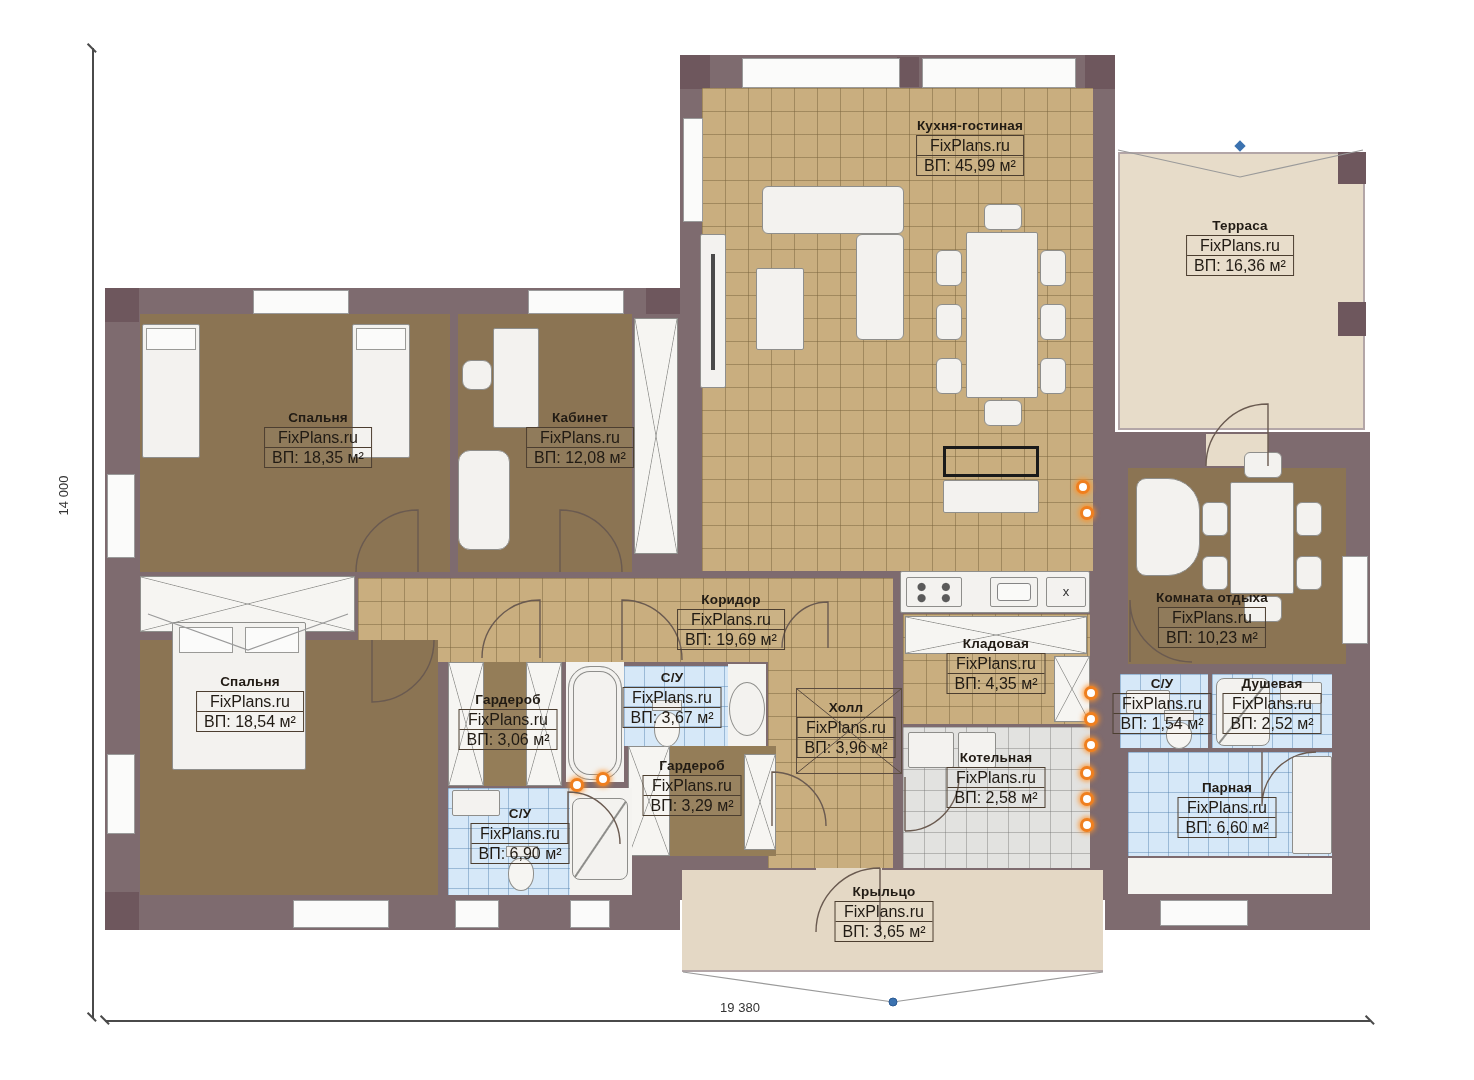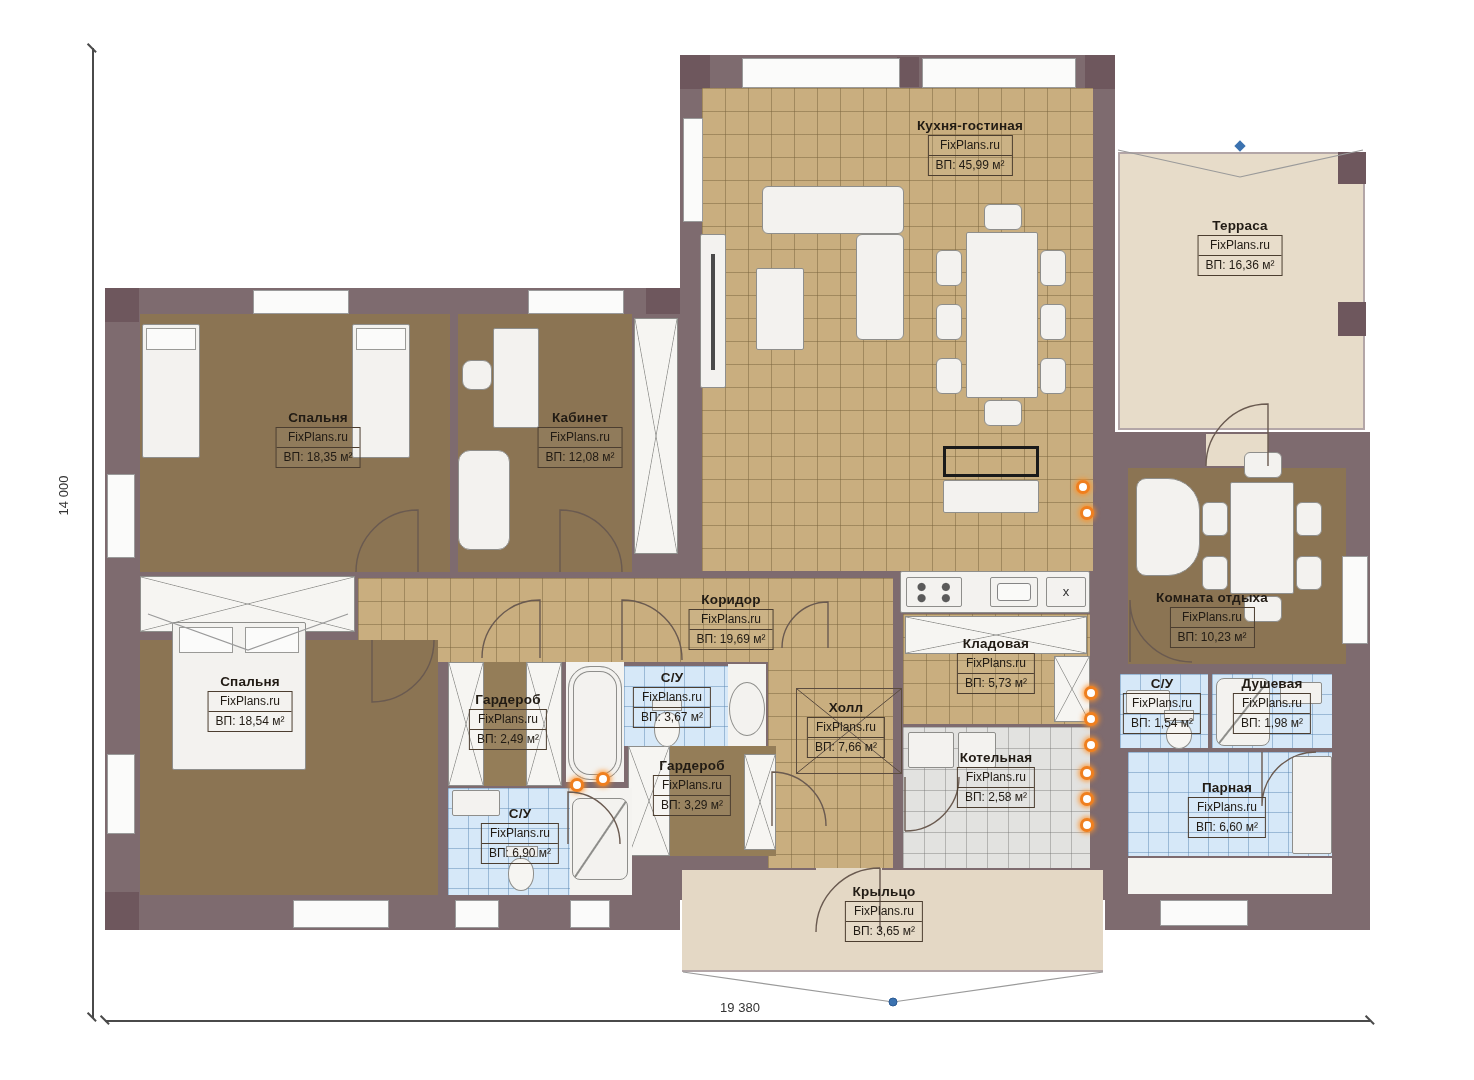--- a/index.html
+++ b/index.html
@@ -45,21 +45,21 @@
   .inner{position:absolute;left:6px;top:5px;right:6px;bottom:5px;border:1px solid #858585;border-radius:3px;background:#fafaf8;}
   .stove{background-image:radial-gradient(circle at 27% 32%,#5a5a5a 3.5px,transparent 4.6px),
                           radial-gradient(circle at 72% 32%,#5a5a5a 3.5px,transparent 4.6px),
                           radial-gradient(circle at 27% 72%,#5a5a5a 3.5px,transparent 4.6px),
                           radial-gradient(circle at 72% 72%,#5a5a5a 3.5px,transparent 4.6px);}
   .socket{position:absolute;width:14px;height:14px;border-radius:50%;background:#fff;
           border:3.5px solid #ef7f1f;box-shadow:0 0 5px 1.5px rgba(255,145,40,.85);}
   .rlabel{position:absolute;transform:translateX(-50%);text-align:center;z-index:40;color:#211b14;}
   .rtitle{font-weight:bold;font-size:13.5px;white-space:nowrap;letter-spacing:.2px;}
   .rbox{margin-top:2px;border:1px solid #4c3e30;display:inline-block;background:rgba(255,255,255,.05);}
-  .rrow{font-size:12px;line-height:17px;padding:1px 7px;white-space:nowrap;border-top:1px solid #4c3e30;}
+  .rrow{font-size:16px;line-height:17px;padding:1px 7px;white-space:nowrap;border-top:1px solid #4c3e30;}
   .rrow:first-child{border-top:none;}
   .dimline{position:absolute;background:#4a4a4a;}
   .dimtick{position:absolute;width:12px;height:1.5px;background:#4a4a4a;transform:rotate(45deg);}
   .dimtext{position:absolute;font-size:13px;color:#333;white-space:nowrap;}
   svg.overlay{position:absolute;left:0;top:0;z-index:35;pointer-events:none;}
   .xsmall{font-size:13px;color:#333;line-height:28px;text-align:center;}
 </style>
 </head>
 <body>
 
@@ -286,42 +286,42 @@
     <div class="rtitle">Спальня</div>
     <div class="rbox">
       <div class="rrow">FixPlans.ru</div>
       <div class="rrow">ВП: 18,54 м²</div>
     </div>
   </div>
   <div class="rlabel" style="left:508px;top:692px">
     <div class="rtitle">Гардероб</div>
     <div class="rbox">
       <div class="rrow">FixPlans.ru</div>
-      <div class="rrow">ВП: 2,49 м²</div>
+      <div class="rrow">ВП: 3,06 м²</div>
     </div>
   </div>
   <div class="rlabel" style="left:672px;top:670px">
     <div class="rtitle">С/У</div>
     <div class="rbox">
       <div class="rrow">FixPlans.ru</div>
       <div class="rrow">ВП: 3,67 м²</div>
     </div>
   </div>
   <div class="rlabel" style="left:846px;top:700px">
     <div class="rtitle">Холл</div>
     <div class="rbox">
       <div class="rrow">FixPlans.ru</div>
-      <div class="rrow">ВП: 7,66 м²</div>
+      <div class="rrow">ВП: 3,96 м²</div>
     </div>
   </div>
   <div class="rlabel" style="left:996px;top:636px">
     <div class="rtitle">Кладовая</div>
     <div class="rbox">
       <div class="rrow">FixPlans.ru</div>
-      <div class="rrow">ВП: 5,73 м²</div>
+      <div class="rrow">ВП: 4,35 м²</div>
     </div>
   </div>
   <div class="rlabel" style="left:996px;top:750px">
     <div class="rtitle">Котельная</div>
     <div class="rbox">
       <div class="rrow">FixPlans.ru</div>
       <div class="rrow">ВП: 2,58 м²</div>
     </div>
   </div>
   <div class="rlabel" style="left:692px;top:758px">
@@ -349,21 +349,21 @@
     <div class="rtitle">С/У</div>
     <div class="rbox">
       <div class="rrow">FixPlans.ru</div>
       <div class="rrow">ВП: 1,54 м²</div>
     </div>
   </div>
   <div class="rlabel" style="left:1272px;top:676px">
     <div class="rtitle">Душевая</div>
     <div class="rbox">
       <div class="rrow">FixPlans.ru</div>
-      <div class="rrow">ВП: 1,98 м²</div>
+      <div class="rrow">ВП: 2,52 м²</div>
     </div>
   </div>
   <div class="rlabel" style="left:1227px;top:780px">
     <div class="rtitle">Парная</div>
     <div class="rbox">
       <div class="rrow">FixPlans.ru</div>
       <div class="rrow">ВП: 6,60 м²</div>
     </div>
   </div>
   <div class="rlabel" style="left:884px;top:884px">

